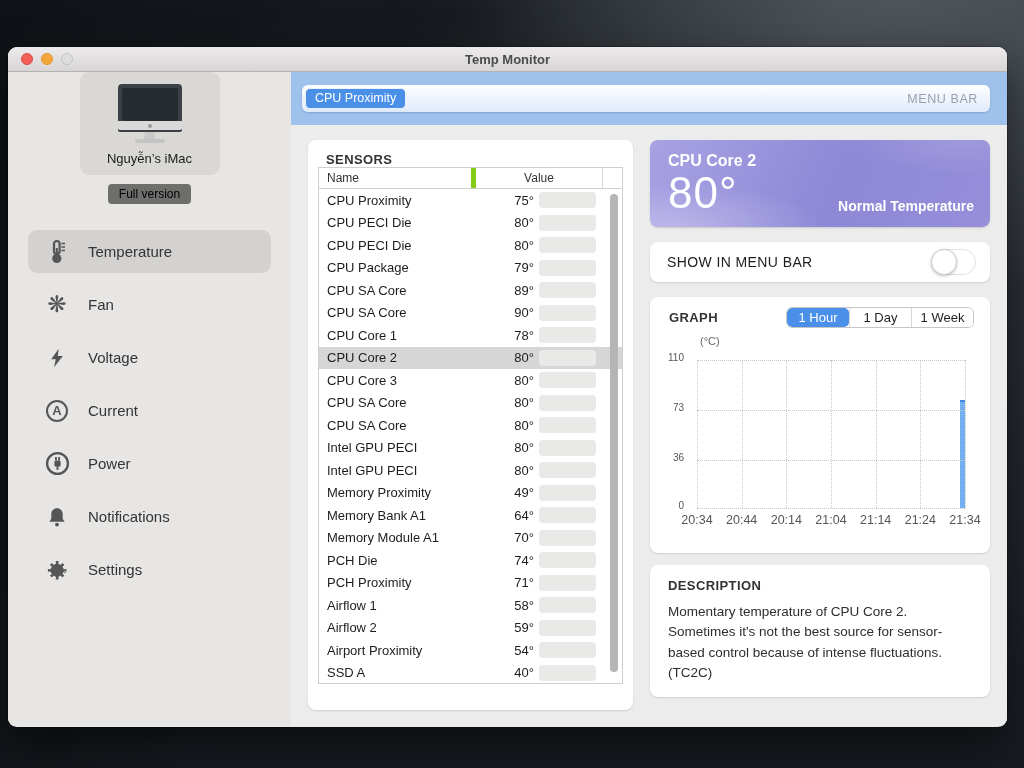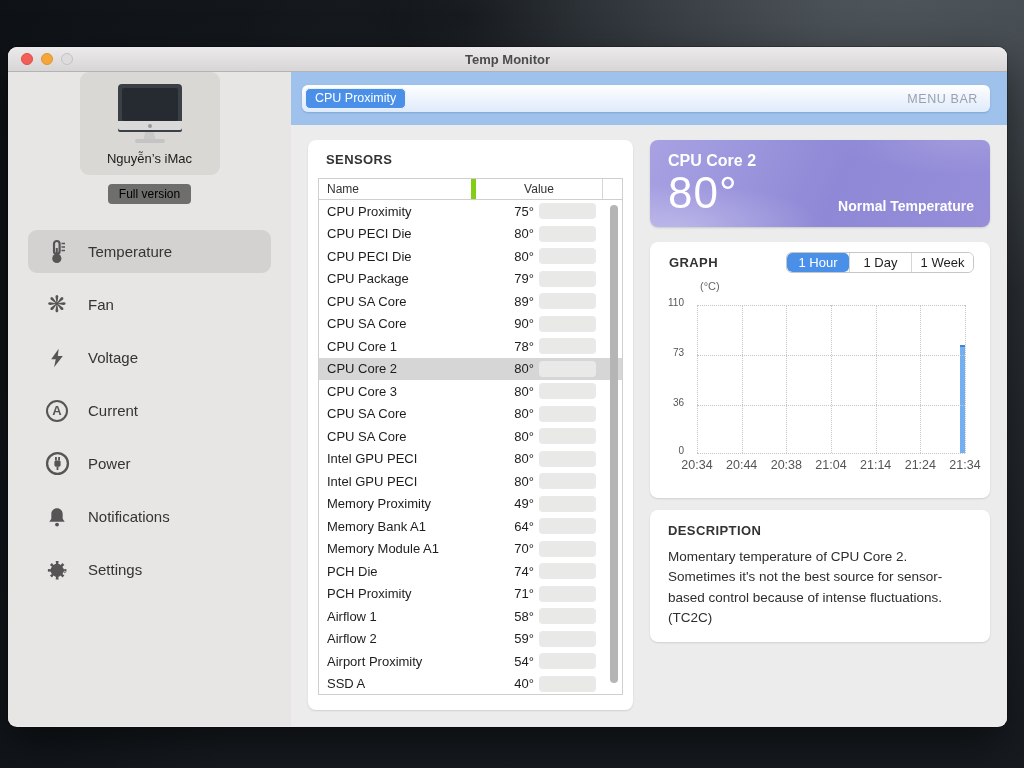--- a/index.html
+++ b/index.html
@@ -84,21 +84,21 @@
     font-family:inherit;
   }
   .mb-right { margin-left:auto; color:#99a2ac; font-size:12.5px; letter-spacing:.6px; }
 
   .content { display:flex; padding:15px 17px 0; gap:17px; }
 
   
   .card { background:#fff; border-radius:8px; box-shadow:0 1px 2px rgba(0,0,0,.12); }
   .sensors-card { width:325px; height:570px; padding:12px 10px; flex:none; }
   .section-title { font-size:13px; font-weight:bold; color:#333; letter-spacing:.4px; padding-left:8px; }
-  .table { margin-top:11px; border:1px solid #cfcfcf; height:517px; overflow:hidden; position:relative; }
+  .table { border:1px solid #cfcfcf; height:517px; overflow:hidden; position:relative; }
   .thead { display:flex; height:21px; border-bottom:1px solid #cfcfcf; align-items:center; font-size:12px; color:#333; }
   .th-name { flex:1; padding-left:8px; }
   .th-value { width:131px; text-align:center; border-left:5px solid #84cc16; align-self:stretch; display:flex; align-items:center; justify-content:center; }
   .th-gutter { width:20px; border-left:1px solid #d6d6d6; align-self:stretch; }
   .rows { position:relative; }
   .srow { display:flex; align-items:center; height:22.5px; font-size:13px; color:#1d1d1d; cursor:default; }
   .srow.selected { background:#d6d6d6; }
   .srow-name { flex:1; padding-left:8px; white-space:nowrap; overflow:hidden; }
   .srow-val { width:60px; text-align:right; padding-right:5px; }
   .bar-track { width:57px; height:16px; background:#e9e9e7; border-radius:4px; overflow:hidden; margin-right:26px; }
@@ -387,20 +387,26 @@
           </div>
         </div>
 
         <div class="right-col">
           <div class="hero-card">
             <div class="hero-name">CPU Core 2</div>
             <div class="hero-temp">80°</div>
             <div class="hero-status">Normal Temperature</div>
           </div>
 
+          <div class="card toggle-card">
+            <span class="toggle-label">SHOW IN MENU BAR</span>
+            <span class="switch">
+                <span class="knob"></span>
+              </span>
+          </div>
 
           <div class="card graph-card">
             <div class="graph-head">
               <span class="section-title" style="padding-left:3px;">GRAPH</span>
               <div class="segmented">
                 <button class="seg active">1 Hour</button>
                 <button class="seg">1 Day</button>
                 <button class="seg">1 Week</button>
               </div>
             </div>
@@ -421,21 +427,21 @@
               </div>
             <div>
                 <span class="ylab" style="top: 55px;">110</span>
                 <span class="ylab" style="top: 104.782px;">73</span>
                 <span class="ylab" style="top: 154.564px;">36</span>
                 <span class="ylab" style="top: 203px;">0</span>
               </div>
             <div>
                 <span class="xlab" style="left: 47px;">20:34</span>
                 <span class="xlab" style="left: 91.6667px;">20:44</span>
-                <span class="xlab" style="left: 136.333px;">20:38</span>
+                <span class="xlab" style="left: 136.333px;">20:14</span>
                 <span class="xlab" style="left: 181px;">21:04</span>
                 <span class="xlab" style="left: 225.667px;">21:14</span>
                 <span class="xlab" style="left: 270.333px;">21:24</span>
                 <span class="xlab" style="left: 315px;">21:34</span>
               </div>
           </div>
 
           <div class="card desc-card">
             <div class="section-title" style="padding-left:0;">DESCRIPTION</div>
             <div class="desc-body">Momentary temperature of CPU Core 2. Sometimes it's not the best source for sensor-based control because of intense fluctuations. (TC2C)</div>

